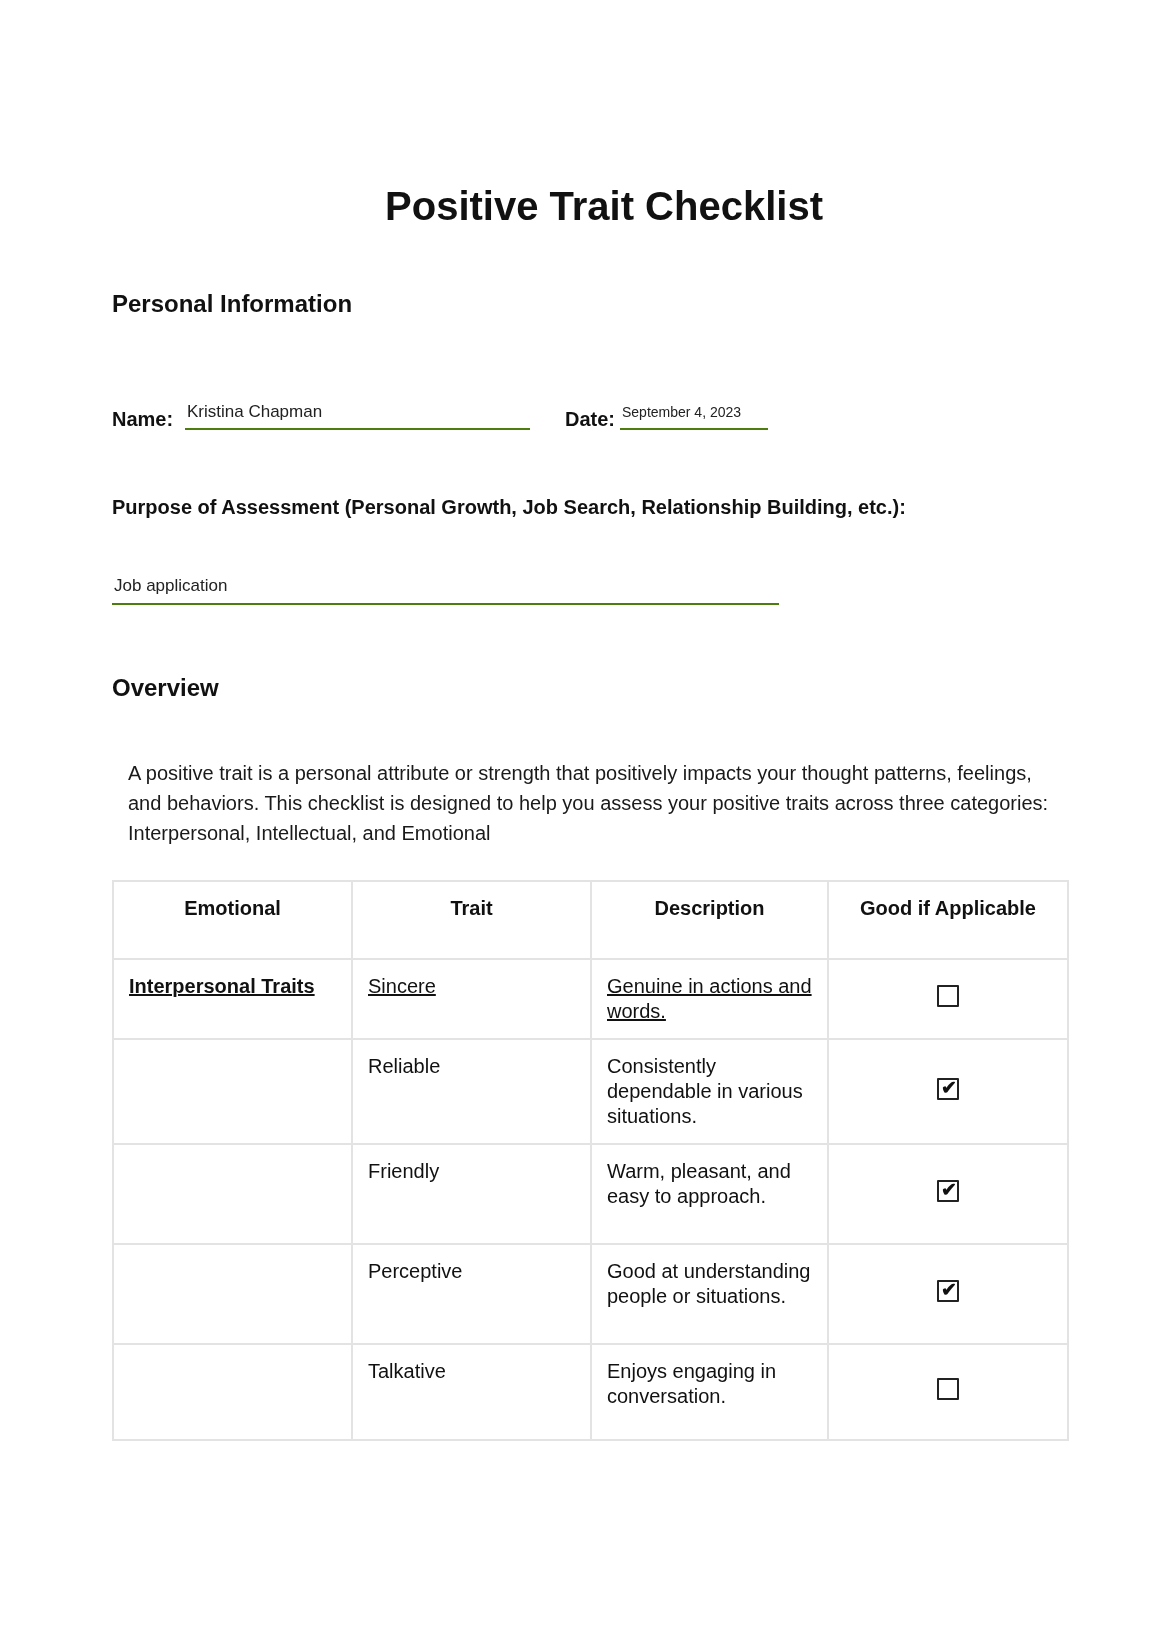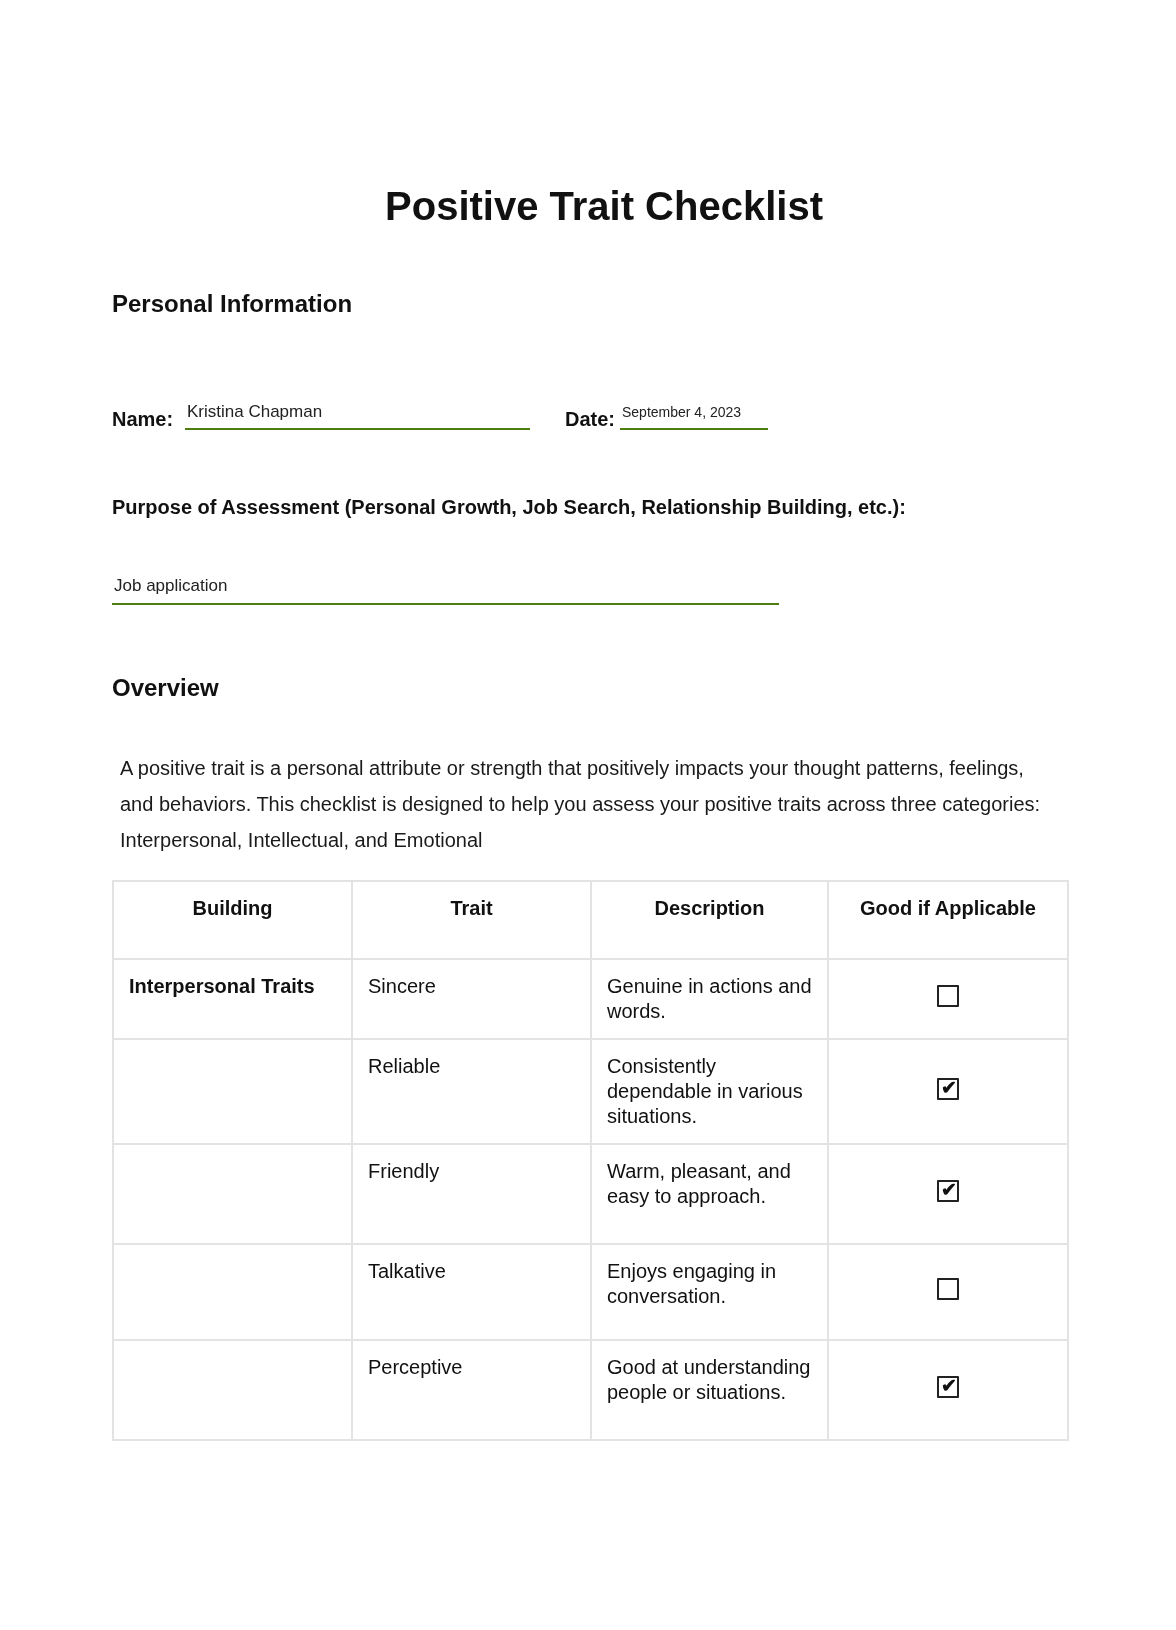--- a/index.html
+++ b/index.html
@@ -5,21 +5,21 @@
   html, body { margin: 0; padding: 0; background: #ffffff; }
   body { width: 1176px; height: 1630px; position: relative; overflow: hidden;
          font-family: "Liberation Sans", sans-serif; color: #111; }
   .title { position: absolute; left: 0; width: 1176px; top: 168px; text-align: center;
            font-size: 40px; font-weight: bold; margin: 16px; }
   .h2 { position: absolute; left: 112px; font-size: 24px; font-weight: bold; margin: 0; }
   .label-bold { position: absolute; font-weight: bold; font-size: 20px; }
   .field { position: absolute; border-bottom: 2px solid #4d7c0f; font-size: 17px; color: #222;
            padding-left: 2px; box-sizing: border-box; white-space: nowrap; }
   .overview { position: absolute; left: 112px; top: 742px; width: 940px; font-size: 20px;
-              line-height: 36px; margin: 8px; color: #1a1a1a; }
+              line-height: 30px; margin: 16px; color: #1a1a1a; }
   table.checklist { position: absolute; left: 112px; top: 880px; width: 955px;
                     border-collapse: collapse; table-layout: fixed; }
   table.checklist th, table.checklist td { border: 2px solid #e3e3e3; vertical-align: top;
                     font-size: 20px; line-height: 25px; padding: 14px 15px; text-align: left; }
   table.checklist th { font-weight: bold; text-align: center; height: 48px; }
   table.checklist td.cat { font-weight: bold; }
   table.checklist td.chk { text-align: center; vertical-align: middle; }
   .cb { display: inline-block; width: 22px; height: 22px; border: 2px solid #222;
         box-sizing: border-box; position: relative; border-radius: 1px; }
   .cb .tick { position: absolute; left: 2px; top: -4px; font-size: 19px; font-weight: bold;
@@ -46,51 +46,51 @@
 
 <table class="checklist">
   <colgroup>
     <col style="width:239px">
       <col style="width:239px">
       <col style="width:237px">
       <col style="width:240px">
   </colgroup>
   <thead>
     <tr>
-      <th>Building</th>
+      <th>Emotional</th>
       <th>Trait</th>
       <th>Description</th>
       <th>Good if Applicable</th>
     </tr>
   </thead>
   <tbody id="tbody">
-      <tr style="height: 68px;">
+      <tr style="height: 68px; text-decoration: underline;">
         <td class="cat">Interpersonal Traits</td>
         <td>Sincere</td>
         <td>Genuine in actions and words.</td>
         <td class="chk"><span class="cb"></span></td>
       </tr>
       <tr style="height: 100px;">
         <td class="cat"></td>
         <td>Reliable</td>
         <td>Consistently dependable in various situations.</td>
         <td class="chk"><span class="cb"><span class="tick">✔</span></span></td>
       </tr>
       <tr style="height: 100px;">
         <td class="cat"></td>
         <td>Friendly</td>
         <td>Warm, pleasant, and easy to approach.</td>
         <td class="chk"><span class="cb"><span class="tick">✔</span></span></td>
       </tr>
+      <tr style="height: 100px;">
+        <td class="cat"></td>
+        <td>Perceptive</td>
+        <td>Good at understanding people or situations.</td>
+        <td class="chk"><span class="cb"><span class="tick">✔</span></span></td>
+      </tr>
       <tr style="height: 96px;">
         <td class="cat"></td>
         <td>Talkative</td>
         <td>Enjoys engaging in conversation.</td>
         <td class="chk"><span class="cb"></span></td>
       </tr>
-      <tr style="height: 100px;">
-        <td class="cat"></td>
-        <td>Perceptive</td>
-        <td>Good at understanding people or situations.</td>
-        <td class="chk"><span class="cb"><span class="tick">✔</span></span></td>
-      </tr>
     </tbody>
 </table>
 
 </body></html>

